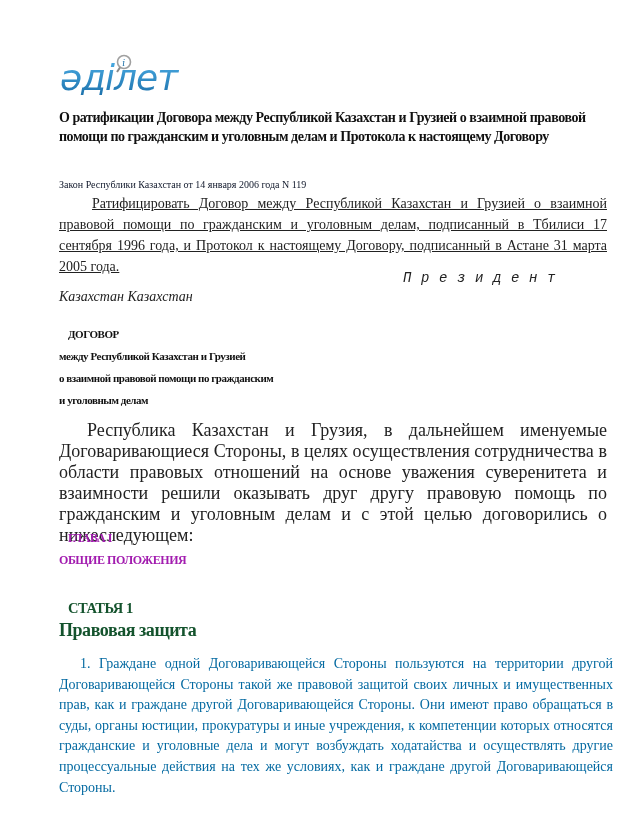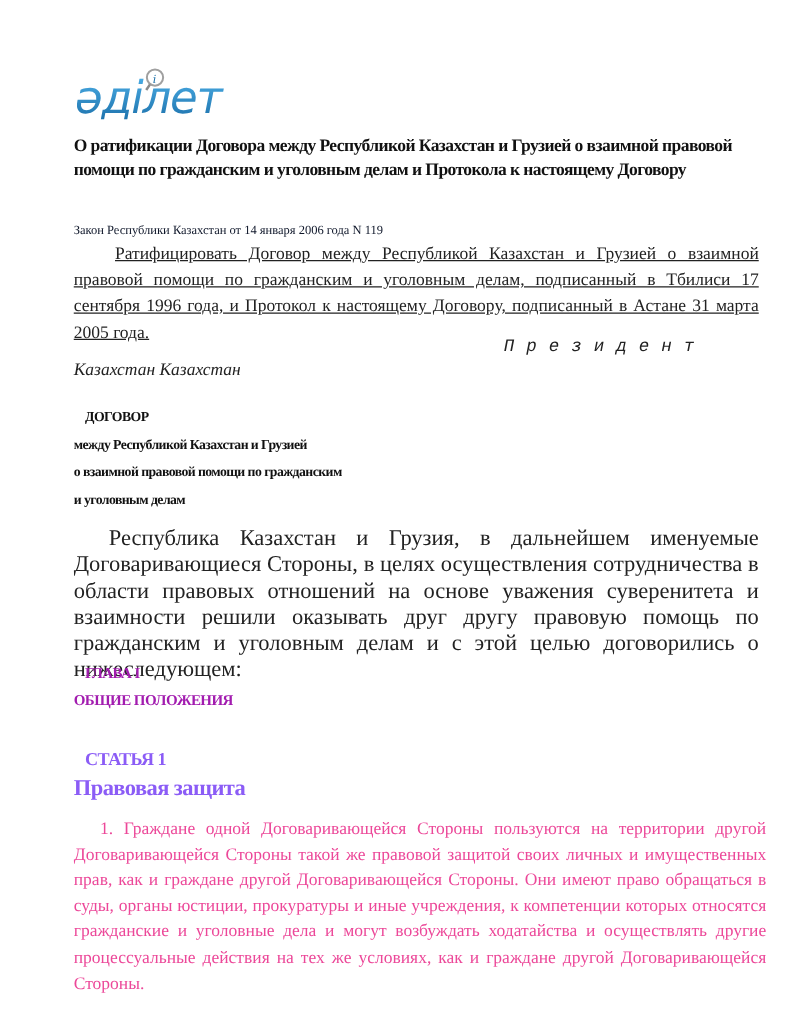--- a/index.html
+++ b/index.html
@@ -43,28 +43,28 @@
   }
   .chapter {
     position: absolute; left: 43px; top: 515px; width: 400px;
     font-family: "Liberation Serif", serif; font-weight: bold; font-size: 12px;
     line-height: 22px; letter-spacing: -0.45px; color: #a21caf;
   }
   .chapter .indent { padding-left: 9px; }
   .article {
     position: absolute; left: 43px; top: 585px; width: 400px;
     font-family: "Liberation Serif", serif; font-weight: bold; font-size: 14.5px;
-    line-height: 22px; letter-spacing: -0.45px; color: #8b5cf6;
+    line-height: 22px; letter-spacing: -0.45px; color: #14532d;
   }
   .article .indent { padding-left: 9px; }
   .article .sub { font-size: 18px; }
   .para1 {
     position: absolute; left: 43px; top: 642px; width: 554px;
     font-family: "Liberation Serif", serif; font-size: 14px; line-height: 20.6px;
-    text-align: justify; text-indent: 21px; color: #ec4899;
+    text-align: justify; text-indent: 21px; color: #0369a1;
   }
 </style>
 </head>
 <body>
 
 <div class="page">
 
   <div class="logo">
     <svg width="140" height="42" viewBox="0 0 140 42">
       <defs>

